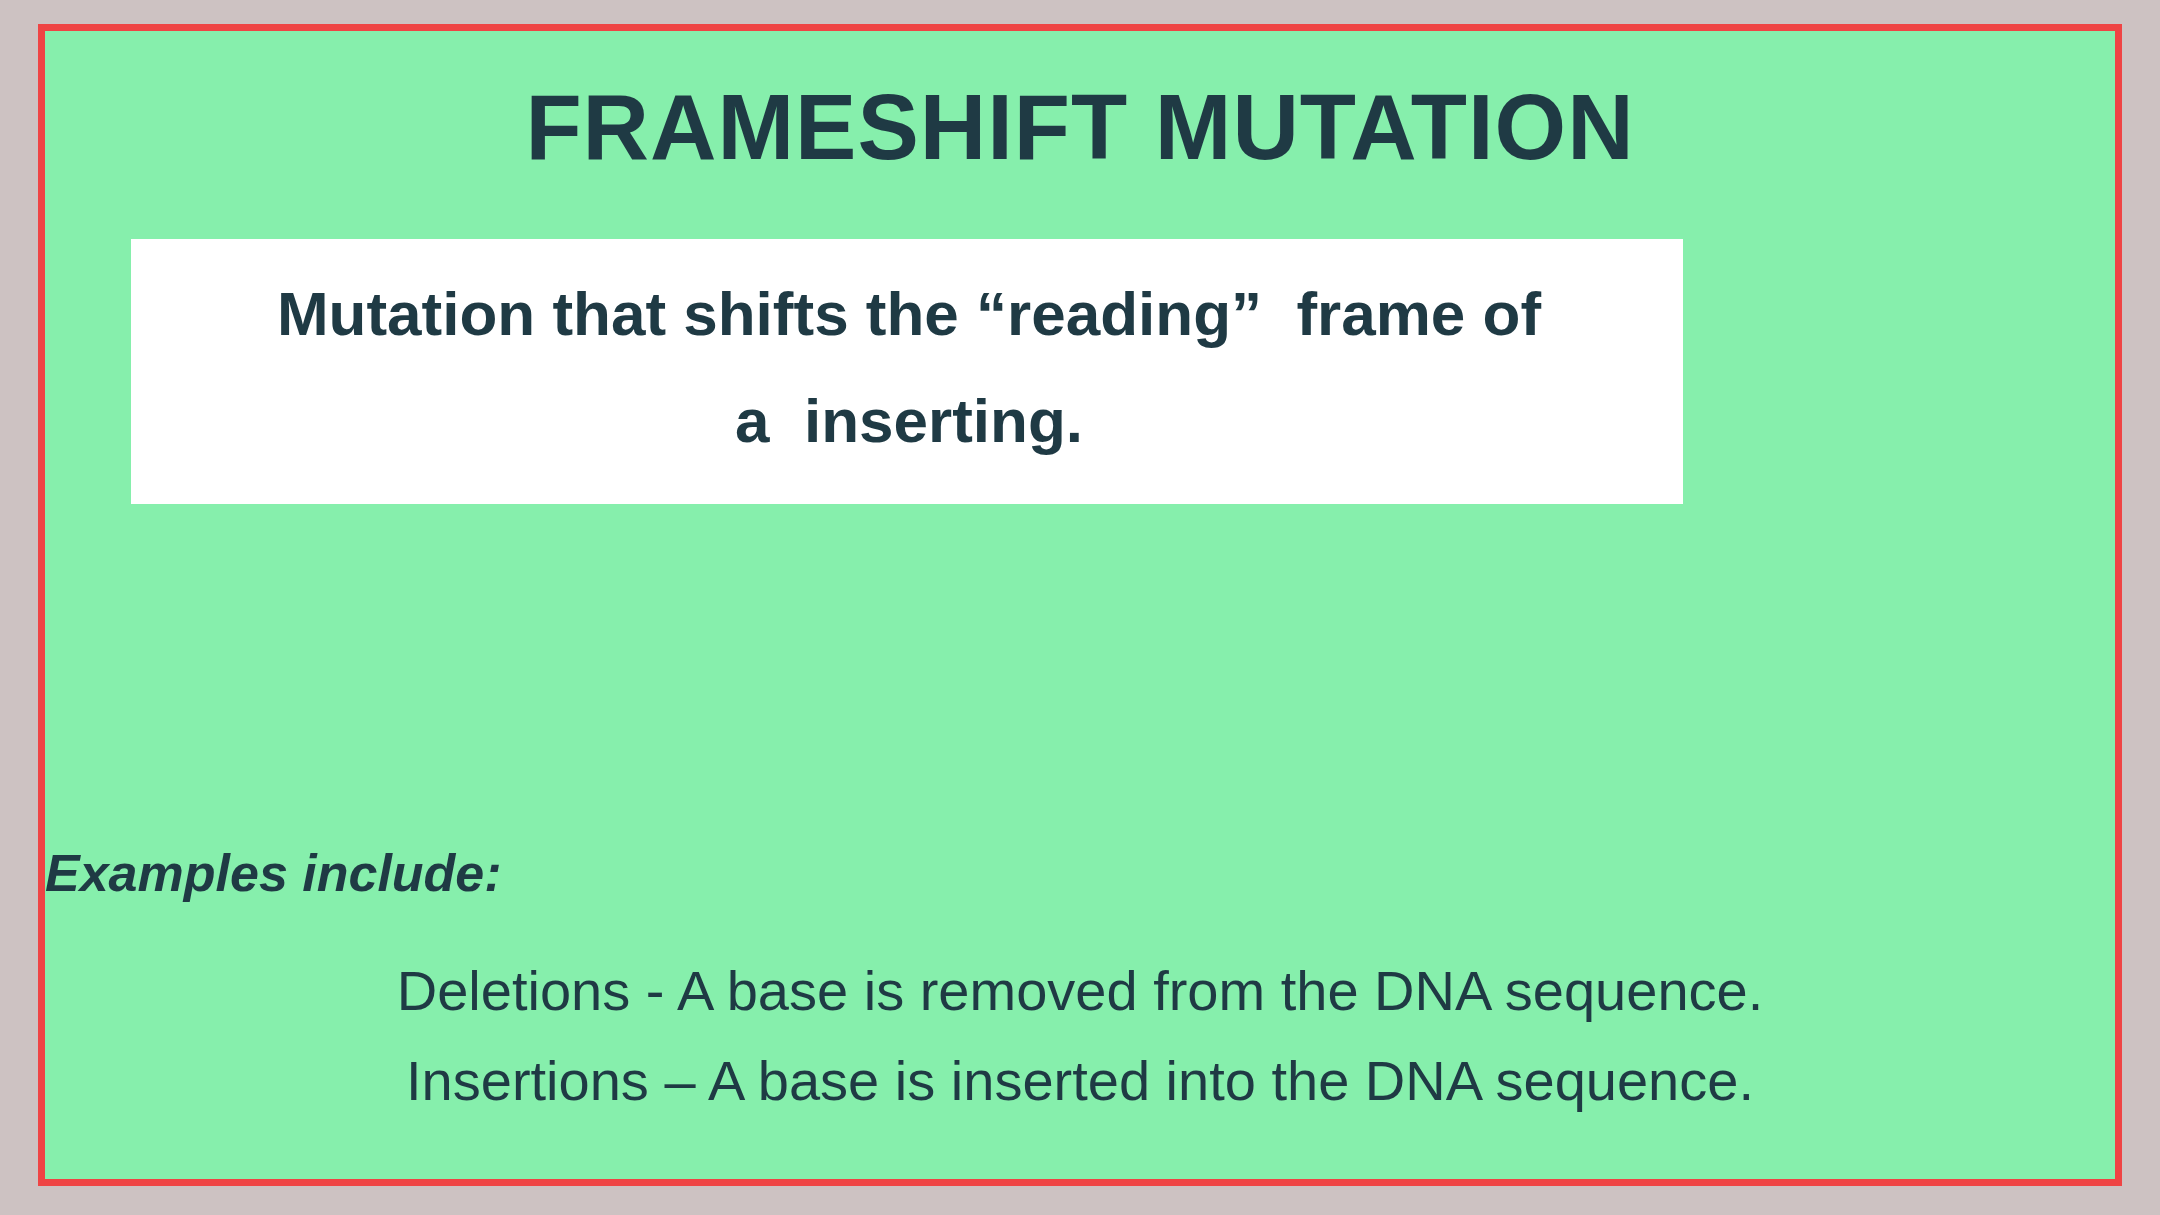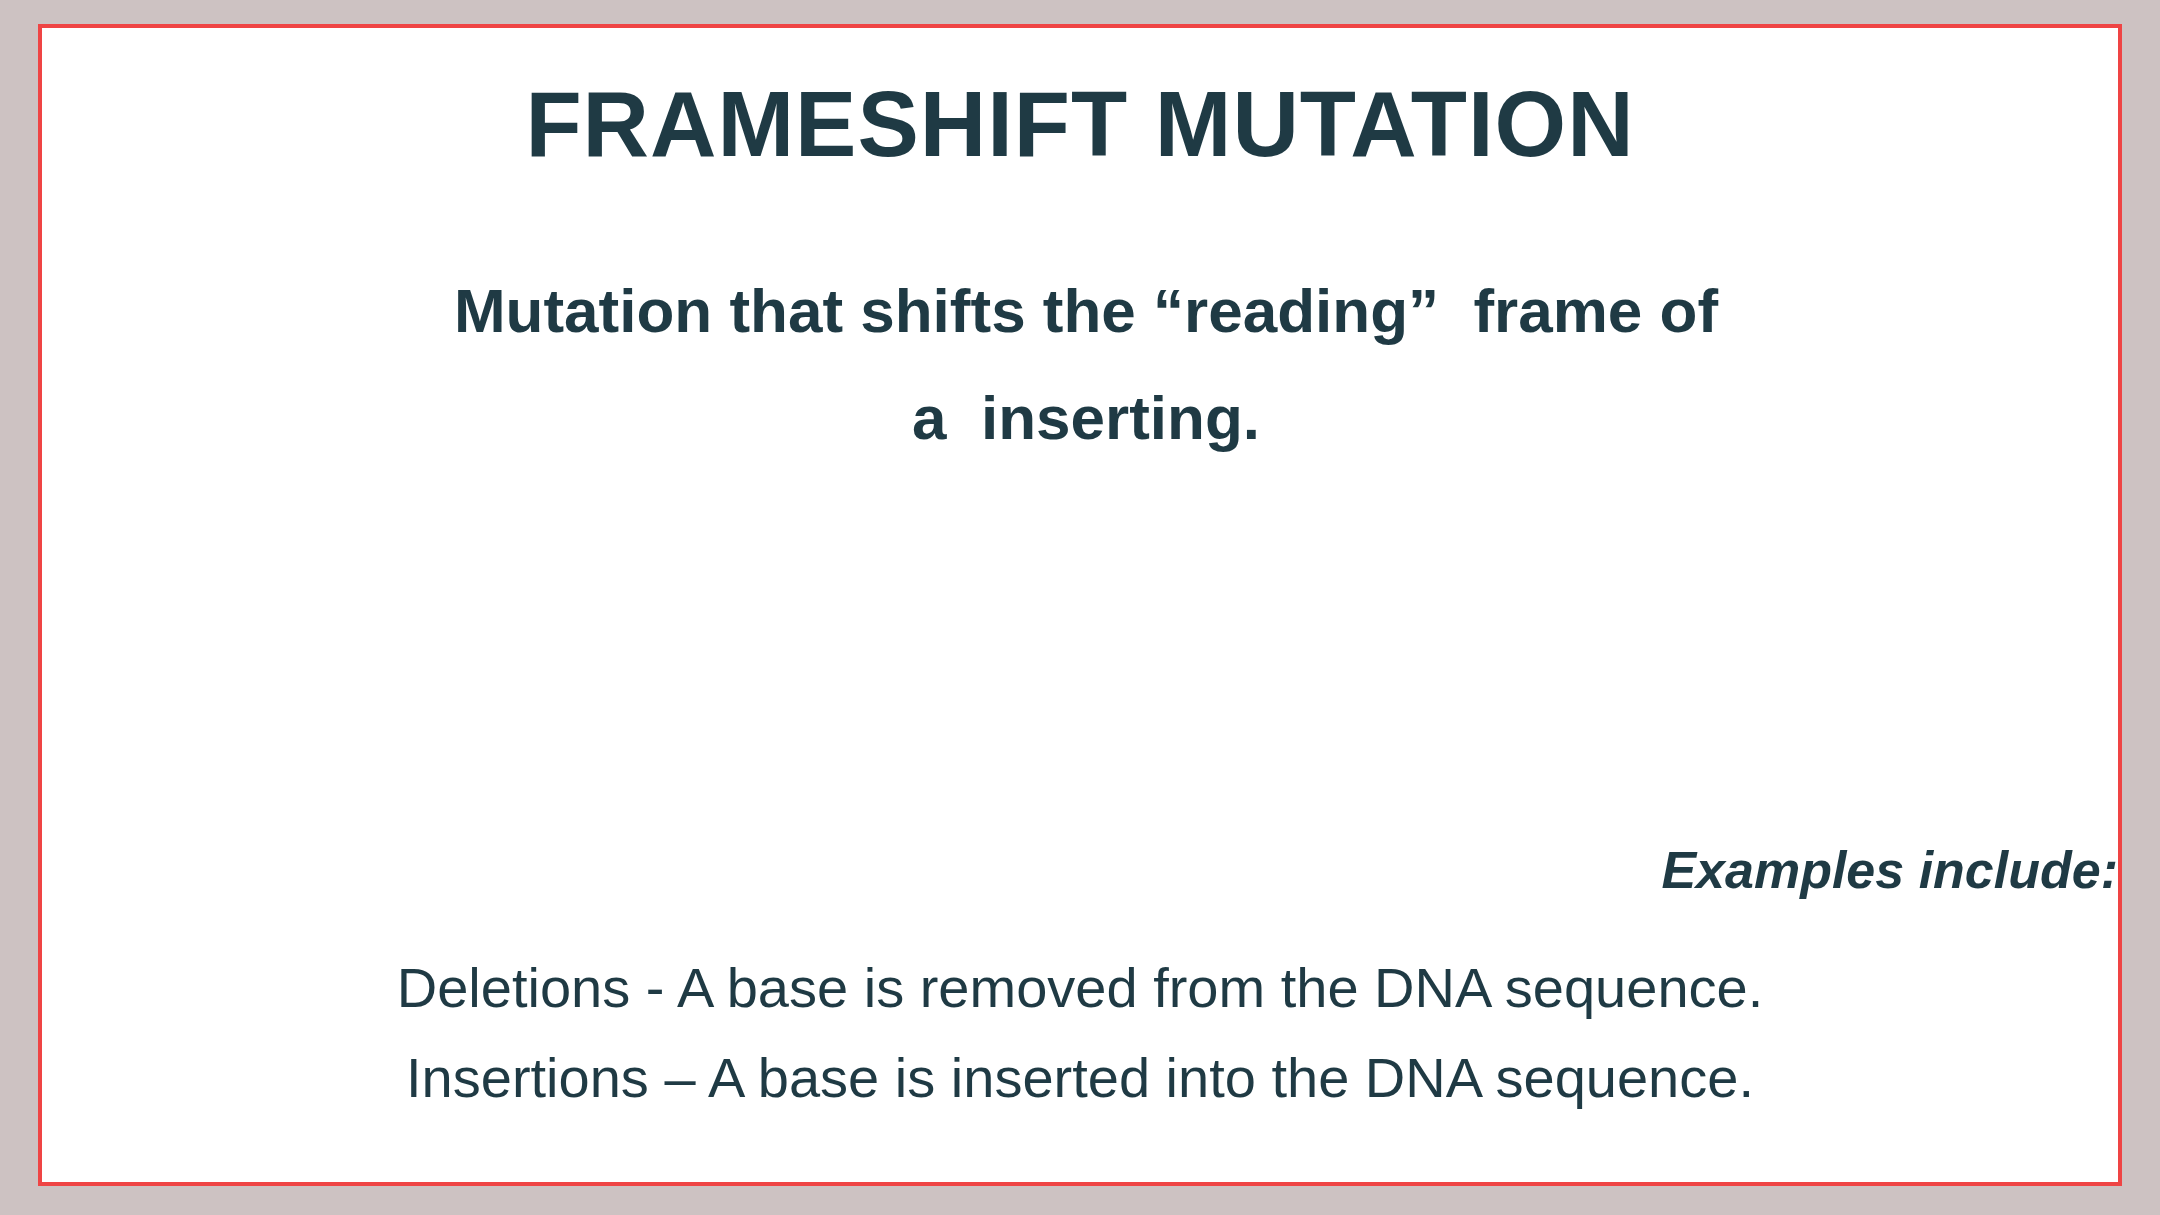--- a/index.html
+++ b/index.html
@@ -12,61 +12,60 @@
     background: #cdc2c2;
     font-family: "Liberation Sans", sans-serif;
     overflow: hidden;
   }
   .slide {
     position: absolute;
     left: 38px;
     top: 24px;
     width: 2084px;
     height: 1162px;
-    background: #ffffff;
+    background: #86efac;
     box-sizing: border-box;
-    border: 4px solid #ef4444;
+    border: 7px solid #ef4444;
   }
   .slide-title {
     text-align: center;
     color: #1f3a44;
     font-size: 92px;
     font-weight: bold;
     letter-spacing: 1px;
     margin-top: 48px;
     line-height: 1.05;
   }
   .definition-box {
     position: absolute;
     left: 86px;
     top: 208px;
-    width: 1912px;
+    width: 1552px;
     background: #ffffff;
     padding: 22px 36px 30px 40px;
     box-sizing: border-box;
   }
   .definition-line {
     text-align: center;
     color: #1f3a44;
     font-size: 62px;
     font-weight: bold;
     line-height: 1.72;
     white-space: pre;
   }
   .examples-heading {
     position: absolute;
     left: 0;
     right: 0;
     top: 812px;
-    text-align: right;
+    text-align: left;
     color: #1f3a44;
     font-size: 52px;
     font-weight: bold;
     font-style: italic;
-    padding-left: 24px;
   }
   .example-list {
     position: absolute;
     left: 0;
     right: 0;
     top: 915px;
   }
   .example-line {
     text-align: center;
     color: #1f3a44;

